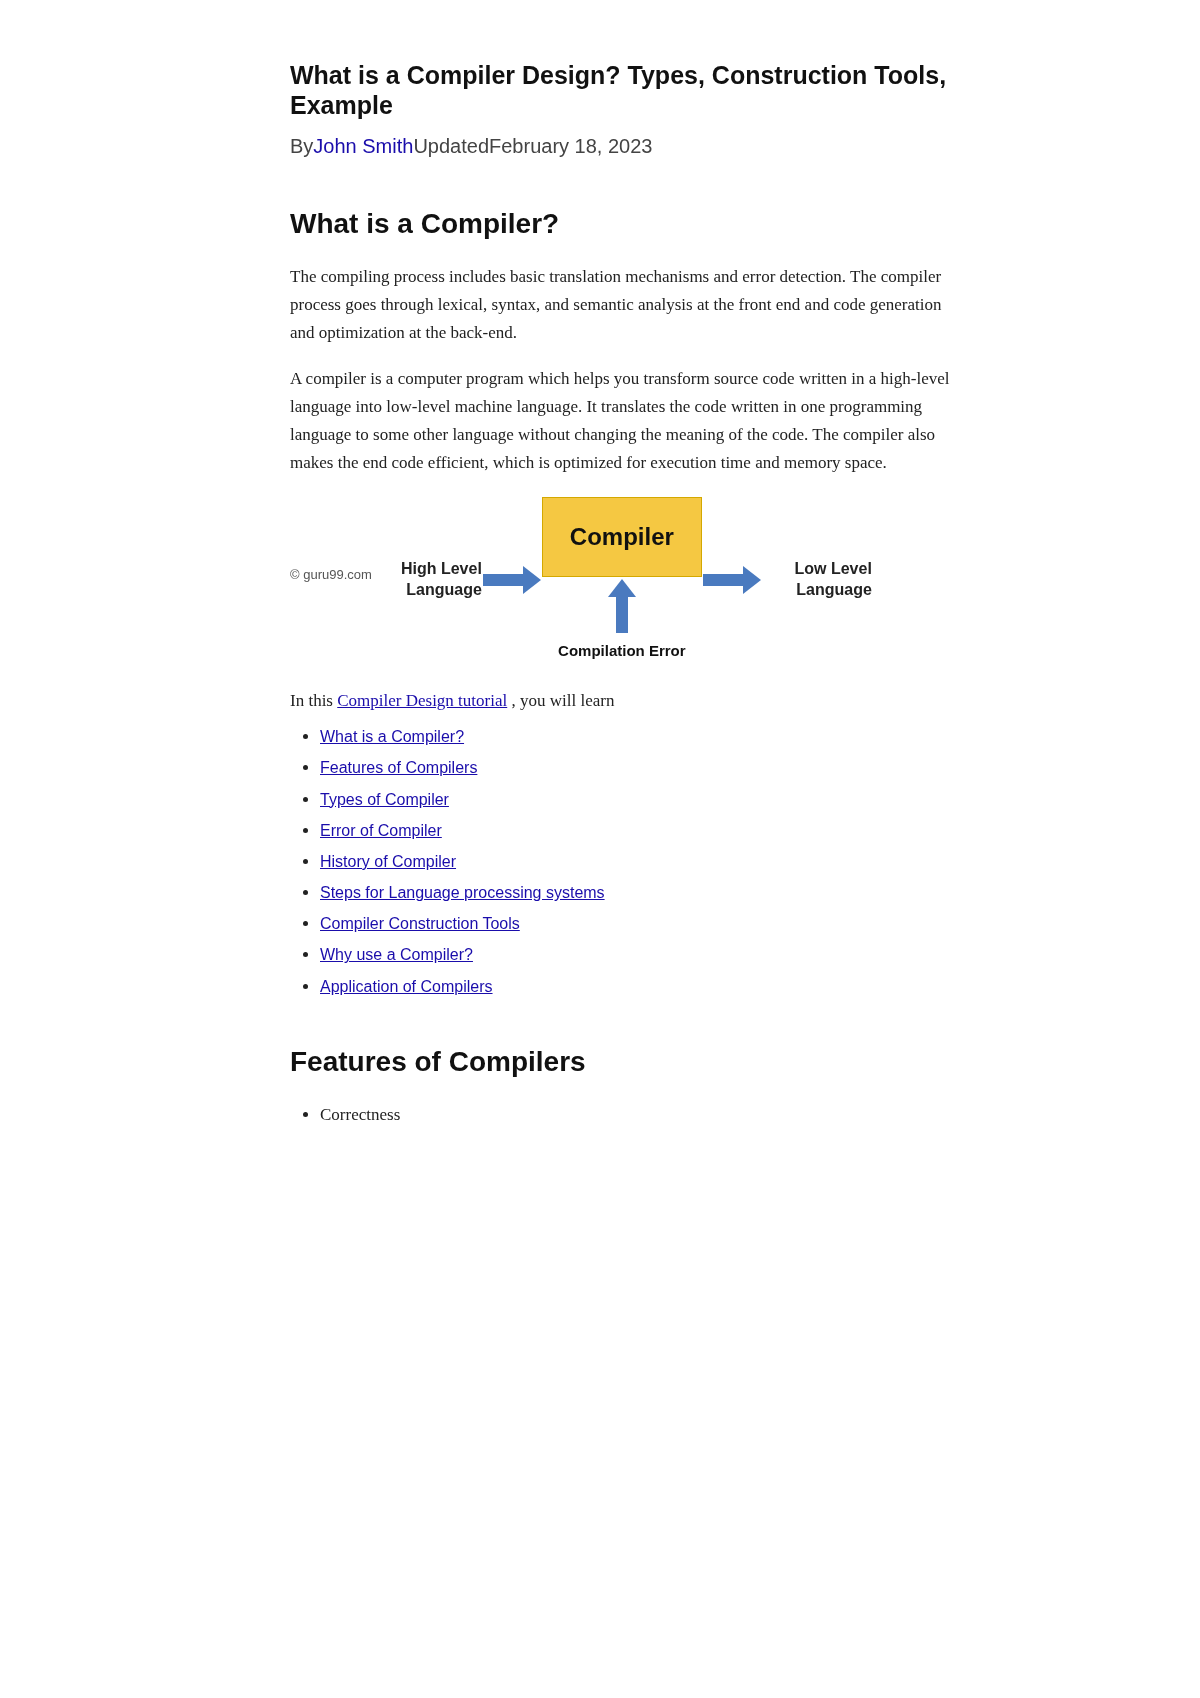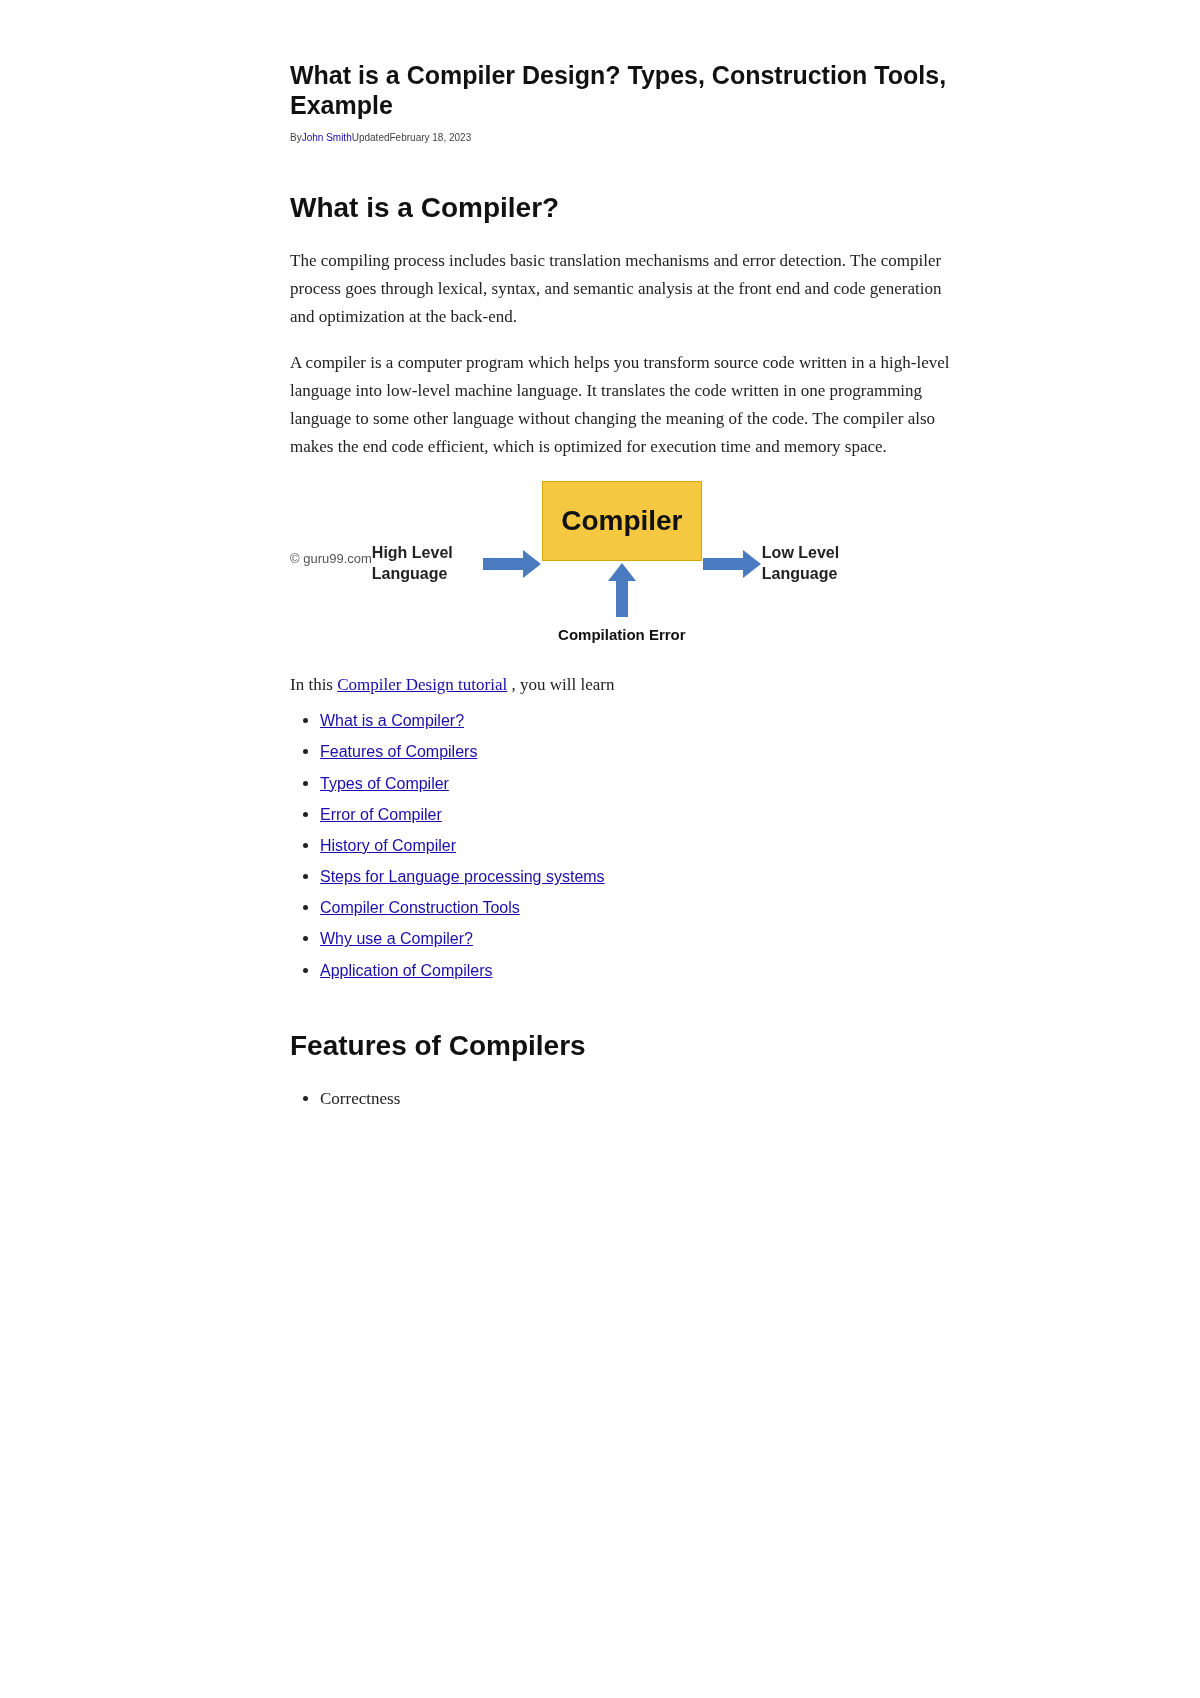--- a/index.html
+++ b/index.html
@@ -27,21 +27,21 @@
     .article-title {
       font-size: 25px;
       font-weight: 900;
       line-height: 1.2;
       margin-bottom: 10px;
       color: #111;
       font-family: Arial, sans-serif;
     }
 
     .article-meta {
-      font-size: 10px;
+      font-size: 20px;
       color: #444;
       margin-bottom: 40px;
       font-family: Arial, sans-serif;
     }
 
     .article-meta a {
       color: #1a0dab;
       text-decoration: none;
     }
 
@@ -76,21 +76,21 @@
       display: flex;
       align-items: center;
       gap: 0px;
       position: relative;
     }
 
     .diagram-label {
       font-family: Arial, sans-serif;
       font-weight: 700;
       font-size: 16px;
-      text-align: left;
+      text-align: right;
       line-height: 1.3;
       width: 110px;
     }
 
     .diagram-arrow-right {
       width: 60px;
       height: 30px;
       display: flex;
       align-items: center;
       justify-content: center;
@@ -122,21 +122,21 @@
       display: flex;
       align-items: center;
       justify-content: center;
       border: 1px solid #d4a800;
       position: relative;
     }
 
     .compiler-box-text {
       font-family: Arial, sans-serif;
       font-weight: 900;
-      font-size: 28px;
+      font-size: 24px;
       color: #111;
     }
 
     .arrow-up-container {
       display: flex;
       flex-direction: column;
       align-items: center;
       margin-top: 2px;
     }
 

